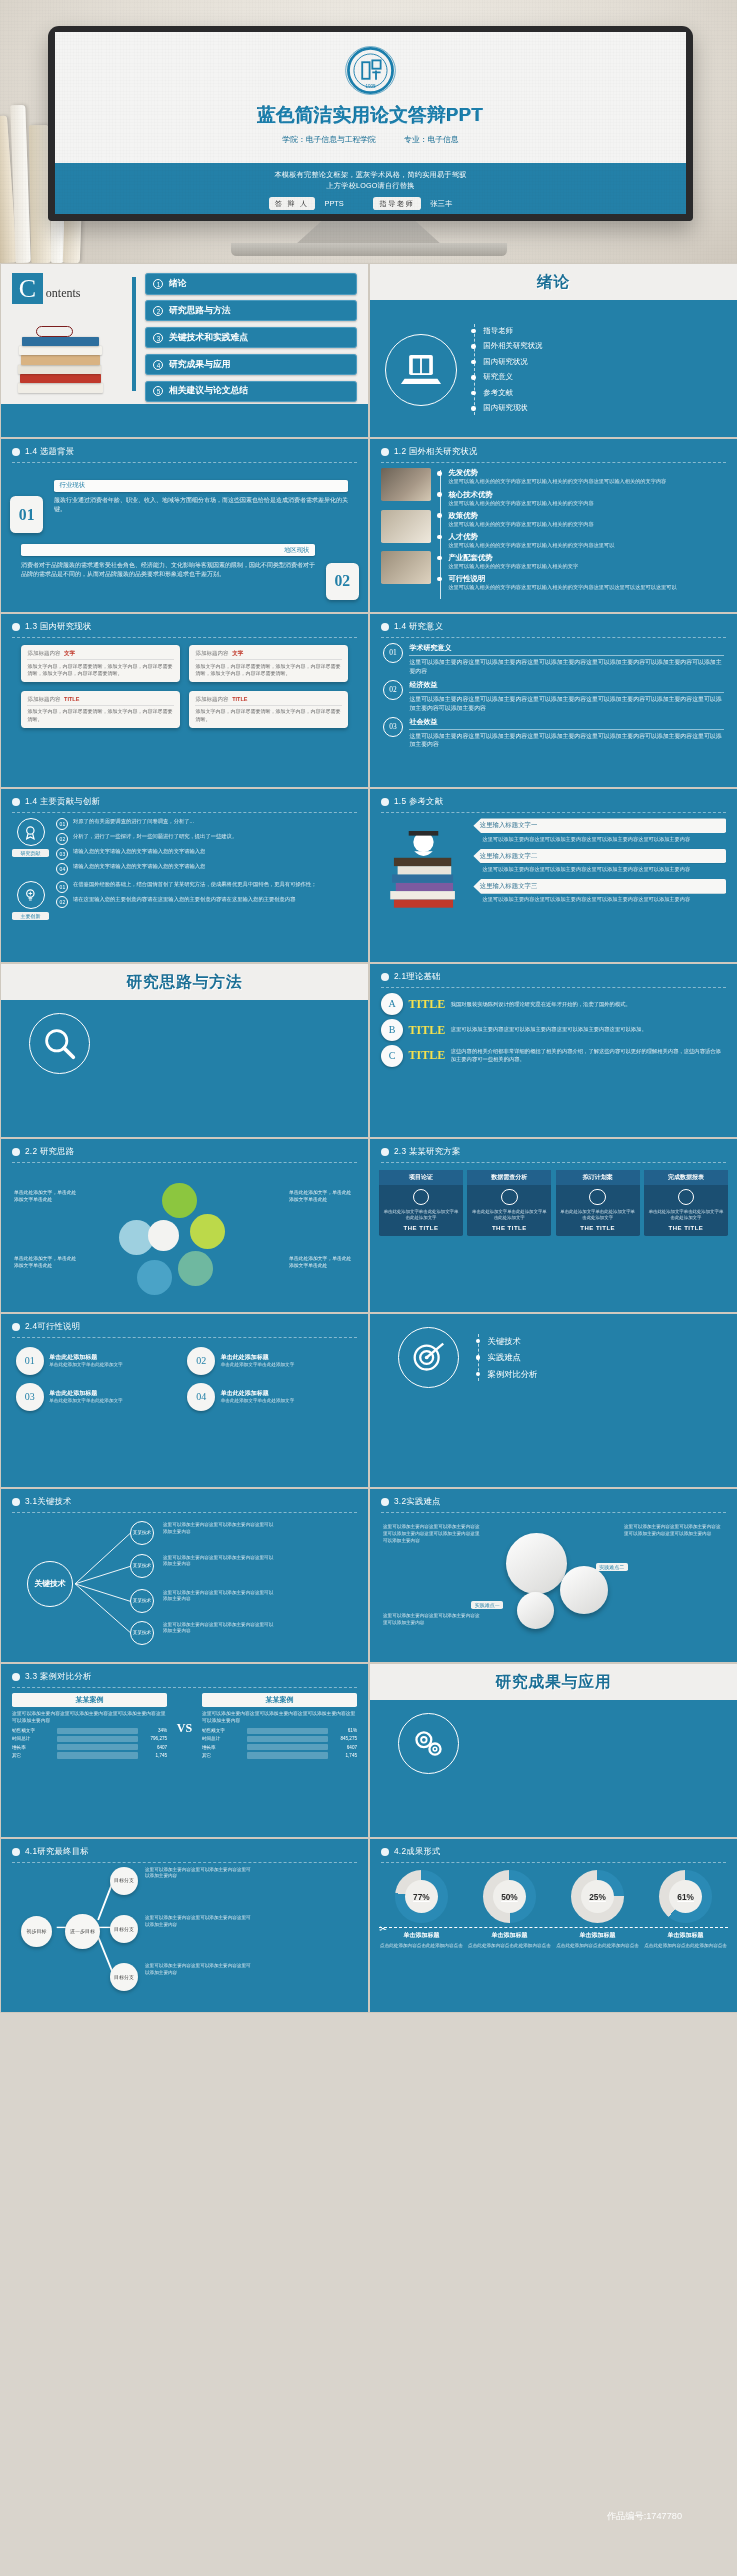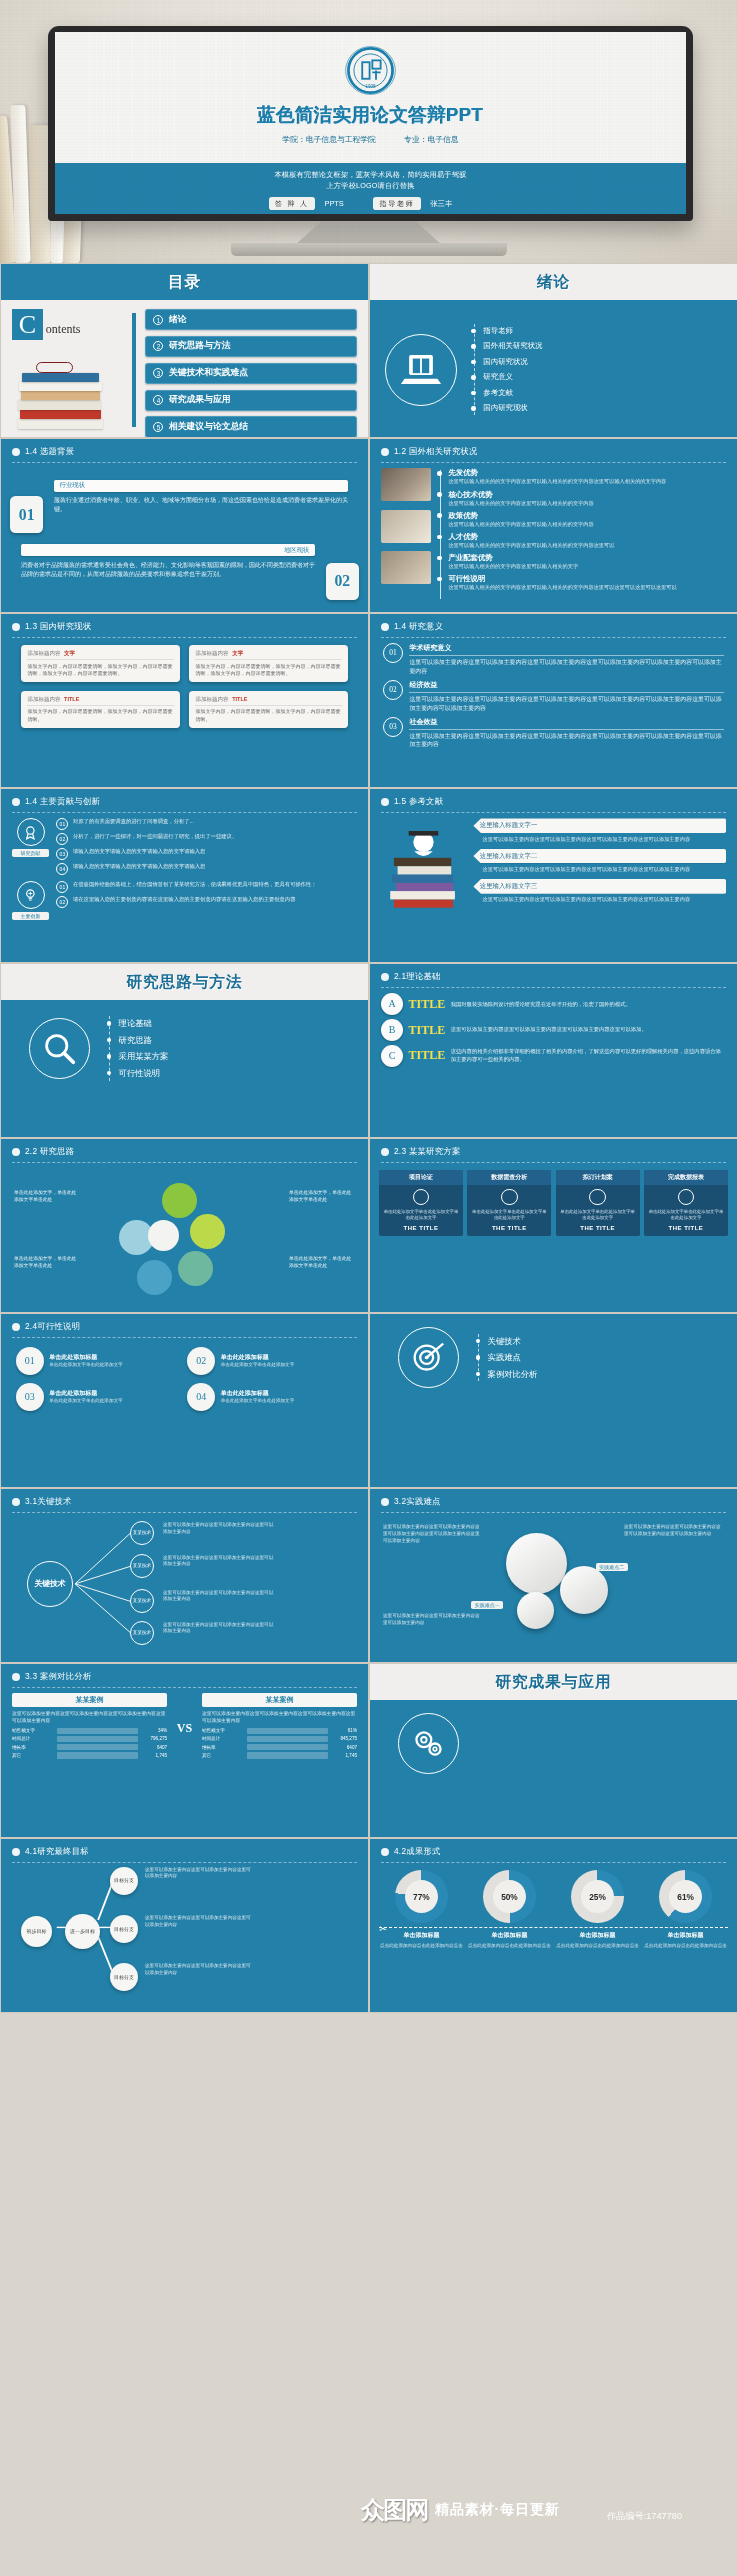--- a/index.html
+++ b/index.html
@@ -260,21 +260,21 @@
 
   
   .flow{ position:relative; height:138px;}
   .fnode{ position:absolute; border-radius:50%; background:#f6f6f4; color:#3a3a3a;
     font-size:5px; line-height:6.4px; display:flex; align-items:center; justify-content:center;
     text-align:center; box-shadow:0 1.8px 3.7px rgba(0,0,0,.25);}
   .ftxt{ position:absolute; font-size:4.6px; line-height:6.6px; color:#e3eef4; width:107px;}
 
   
   .don{ display:grid; grid-template-columns:repeat(4,1fr); gap:3.7px; padding:7.4px 9.2px 0;}
-  .donitem{ text-align:center;}
+  .donitem{ text-align:center;text-decoration:underline;}
   .donut{ width:53px; height:53px; margin:0 auto; border-radius:50%; position:relative;
     display:flex; align-items:center; justify-content:center;}
   .donut .pct{ position:relative; z-index:2; font-size:8.3px; font-weight:bold; color:#2a2a2a;}
   .scissor{ margin:3.7px 9.2px 2.8px; border-top:0.9px dashed #fff; position:relative;}
   .doncap{ display:grid; grid-template-columns:repeat(4,1fr); gap:3.7px; padding:0 9.2px;}
   .doncap .t{ font-size:6px; font-weight:bold; text-align:center;}
   .doncap .p{ font-size:4.6px; line-height:7px; text-align:center; color:#dceaf1; margin-top:1.8px;}
 
   
   .wm{ position:absolute; right:0; top:2478px; width:387px; height:64px;
@@ -328,23 +328,20 @@
             <span class="pname">张三丰</span>
           </div>
         </div>
       </div>
     </div>
   </div>
 
   <div class="grid">
 
     <div class="slide">
-      <div class="band">
-          <h2>目录</h2>
-        </div>
       <div style="background:#f0efed;height:140px;">
         <div class="contents-wrap">
           <div class="cleft">
             <div class="cmark">
               <div class="cbox">C</div>
               <div class="cword">ontents</div>
             </div>
             <div class="stackbooks">
               <div class="sb" style="bottom:0;width:85px;height:10px;background:#f0ede6;"></div>
               <div class="sb" style="bottom:10px;width:81px;left:2.8px;height:9.2px;background:#c0392b;"></div>
@@ -648,38 +645,20 @@
       <div class="bandlight">
           <h2>研究思路与方法</h2>
         </div>
       <div class="divbody">
         <div class="dvcirc">
           <svg width="35" height="35" viewBox="0 0 38 38">
               <circle cx="16" cy="16" r="11" fill="none" stroke="#fff" stroke-width="3"></circle>
               <line x1="24" y1="24" x2="34" y2="34" stroke="#fff" stroke-width="4" stroke-linecap="round"></line>
             </svg>
         </div>
-        <div class="bullets dvlist">
-          <div class="bl">
-              <span class="bd"></span>
-              <span>理论基础</span>
-            </div>
-          <div class="bl">
-              <span class="bd"></span>
-              <span>研究思路</span>
-            </div>
-          <div class="bl">
-              <span class="bd"></span>
-              <span>采用某某方案</span>
-            </div>
-          <div class="bl">
-              <span class="bd"></span>
-              <span>可行性说明</span>
-            </div>
-        </div>
       </div>
     </div>
 
     <div class="slide">
       <div class="stitle">
           <span class="dot"></span>
         <h3>2.1理论基础</h3>
         </div>
       <div class="hr"></div>
       <div class="abc">
@@ -1012,20 +991,16 @@
           </div>
         <div>
             <div class="t">单击添加标题</div>
             <div class="p">点击此处添加内容点击此处添加内容点击</div>
           </div>
       </div>
     </div>
 
   </div>
 
-  <div class="wm">
-    <span class="wmlogo">众图网</span>
-    <span class="wmtxt">精品素材·每日更新</span>
-  </div>
   <div class="wmsub">作品编号:1747780</div>
 
 </div>
 
 
 </body></html>

